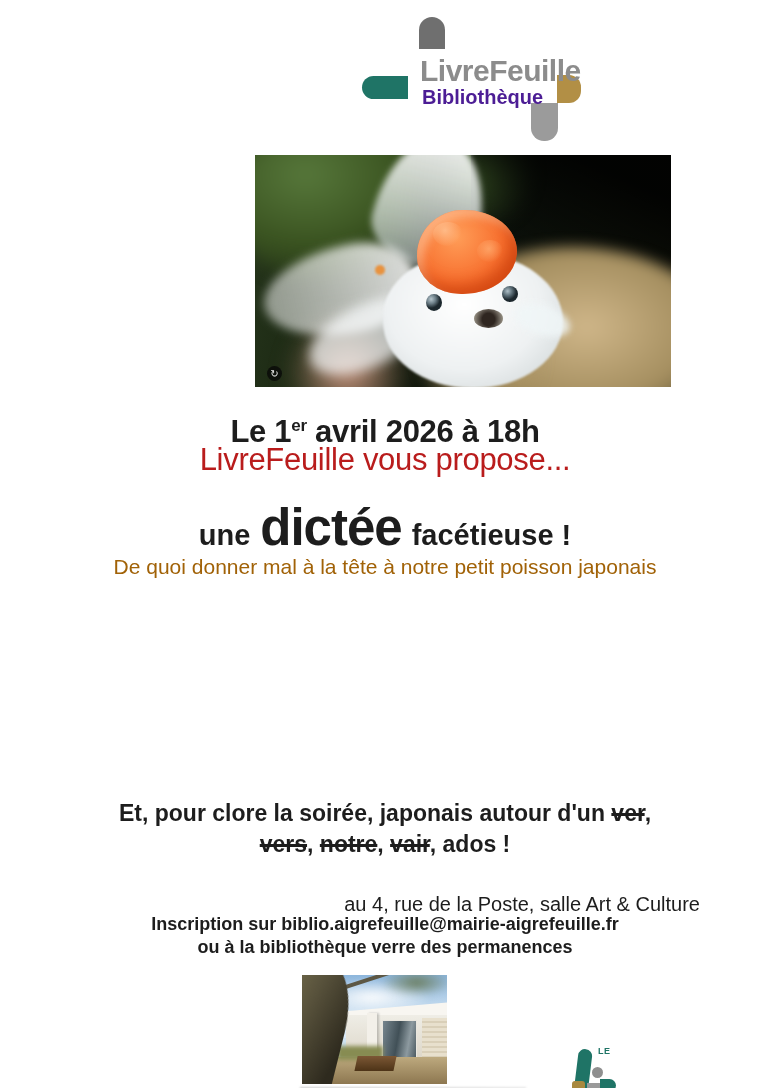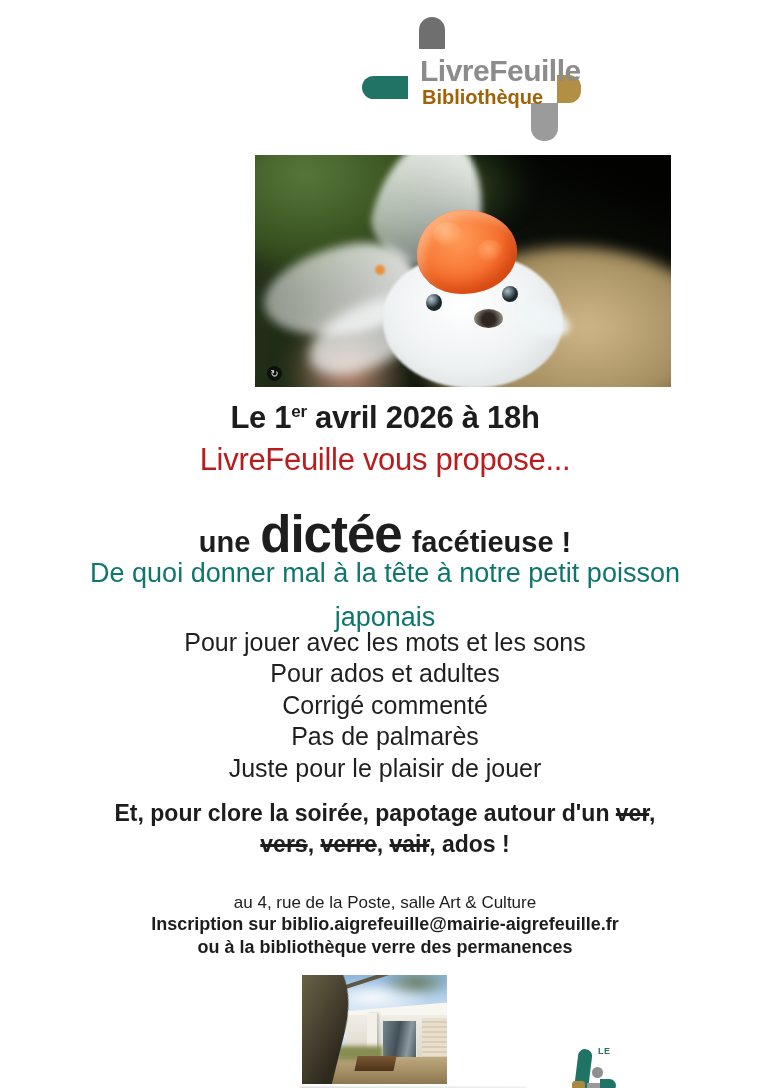--- a/index.html
+++ b/index.html
@@ -8,21 +8,21 @@
   .poster { position:relative; width:630px; height:1088px; margin:8px auto; background:#ffffff; overflow:hidden; }
 
   
   .lf-logo { position:absolute; left:0; top:0; width:770px; height:145px; }
   .lf-pill { position:absolute; }
   .lf-pill-top    { left:349px; top:9px;  width:26px; height:32px; background:#6f6f6f; border-radius:13px 13px 0 0; }
   .lf-pill-left   { left:292px; top:68px; width:46px; height:23px; background:#1f7466; border-radius:12px 0 0 12px; }
   .lf-pill-gold   { left:487px; top:67px; width:24px; height:28px; background:#b28f45; border-radius:0 12px 12px 0; }
   .lf-pill-bottom { left:461px; top:95px; width:27px; height:38px; background:#9b9b9b; border-radius:0 0 13px 13px; }
   .lf-title    { position:absolute; left:350px; top:46px; font-size:30px; font-weight:700; letter-spacing:-0.5px; color:#8c8c8c; }
-  .lf-subtitle { position:absolute; left:352px; top:78px; font-size:20px; font-weight:700; color:#a16207; }
+  .lf-subtitle { position:absolute; left:352px; top:78px; font-size:20px; font-weight:700; color:#4c1d95; }
 
   
   .photo { position:absolute; left:185px; top:147px; width:416px; height:232px; overflow:hidden;
            background:linear-gradient(100deg,#26351c 0%,#16220e 28%,#0b100a 55%,#10130a 100%); }
   .ph { position:absolute; }
   .ph-plants  { left:-30px; top:-40px; width:230px; height:170px; border-radius:50%;
                 background:radial-gradient(ellipse at 35% 35%, #57783b 0%, #3a5320 45%, rgba(20,30,10,0) 75%); filter:blur(9px); }
   .ph-plants2 { left:150px; top:-30px; width:140px; height:100px; border-radius:50%;
                 background:radial-gradient(circle, #44632c 0%, rgba(25,38,12,0) 70%); filter:blur(8px); }
   .ph-darktr  { right:0; top:0; width:200px; height:130px;
@@ -56,31 +56,31 @@
                 background:radial-gradient(circle at 35% 32%, #aebfc7 0%, #5d6f78 30%, #1c272d 58%); }
   .ph-mouth   { left:219px; top:154px; width:29px; height:19px; border-radius:50%;
                 background:radial-gradient(circle at 50% 55%, #2f2620 35%, #958f83 80%, rgba(220,222,218,0) 100%); filter:blur(.4px); }
   .ph-finr    { left:258px; top:150px; width:58px; height:30px; transform:rotate(18deg); border-radius:50%;
                 background:rgba(240,246,248,.8); filter:blur(3px); }
   .ph-mark    { left:12px; bottom:6px; width:15px; height:15px; border-radius:50%; background:rgba(8,8,8,.78);
                 color:#e8e8e8; font-size:10px; line-height:15px; text-align:center; }
 
   
   .tc { position:absolute; left:0; right:0; text-align:center; }
-  .date-line  { top:392px; font-size:31px; font-weight:700; letter-spacing:-0.3px; }
+  .date-line  { top:406px; font-size:31px; font-weight:700; letter-spacing:-0.3px; }
   .date-line sup { font-size:0.55em; vertical-align:super; }
   .intro-line { top:434px; font-size:31px; font-weight:400; color:#b91c1c; letter-spacing:-0.3px; }
-  .event-line { top:496px; line-height:62px; }
+  .event-line { top:482px; line-height:76px; }
   .et-small   { font-size:29px; font-weight:700; }
   .et-big     { font-size:51px; font-weight:700; letter-spacing:-1px; margin:0 10px; }
-  .subtitle   { top:543px; font-size:27px; line-height:44px; max-width:590px; margin:0 auto; color:#0f766e; }
+  .subtitle   { top:543px; font-size:21px; line-height:32px; max-width:590px; margin:0 auto; color:#a16207; }
   .details    { top:619px; font-size:25px; line-height:31.4px; color:#1f1f1f; }
   .closing    { top:790px; font-size:23px; font-weight:700; line-height:31px; }
   .struck     { text-decoration:line-through; text-decoration-thickness:2.5px; }
-  .address    { top:885px; font-size:17px; font-weight:400; }
+  .address    { top:885px; font-size:20px; font-weight:400;text-align:right; }
   .insc1      { top:906px; font-size:18px; font-weight:700; }
   .insc2      { top:929px; font-size:18px; font-weight:700; }
 
   
   .lib { position:absolute; left:232px; top:967px; width:145px; height:109px; overflow:hidden; background:#cfe3f2; }
   .lb { position:absolute; }
   .lb-sky    { left:0; top:0; width:100%; height:58%; background:linear-gradient(#8db6dc, #dcebf7 75%); }
   .lb-cloud  { left:8%; top:5%; width:80%; height:32%; border-radius:50%;
                background:radial-gradient(ellipse, rgba(255,255,255,.95), rgba(255,255,255,0) 72%); filter:blur(3px); }
   .lb-foliage{ right:-4%; top:-6%; width:50%; height:26%; border-radius:50%;
@@ -148,31 +148,24 @@
     <div class="ph ph-mark">↻</div>
   </div>
 
   <div class="tc date-line"><span>Le 1</span><sup>er</sup><span> avril 2026 à 18h</span></div>
   <div class="tc intro-line">LivreFeuille vous propose...</div>
 
   <div class="tc event-line"><span class="et-small">une</span><span class="et-big">dictée</span><span class="et-small">facétieuse !</span></div>
 
   <div class="tc subtitle">De quoi donner mal à la tête à notre petit poisson japonais</div>
 
-  <div class="tc details">
-    <div>Pour jouer avec les mots et les sons</div>
-    <div>Pour ados et adultes</div>
-    <div>Corrigé commenté</div>
-    <div>Pas de palmarès</div>
-    <div>Juste pour le plaisir de jouer</div>
-  </div>
 
   <div class="tc closing">
-    <div><span>Et, pour clore  la soirée, papotage autour d'un </span><span class="struck">ver</span><span>,</span></div>
-    <div><span class="struck">vers</span><span>, </span><span class="struck">verre</span><span>, </span><span class="struck">vair</span><span>, ados !</span></div>
+    <div><span>Et, pour clore  la soirée, japonais autour d'un </span><span class="struck">ver</span><span>,</span></div>
+    <div><span class="struck">vers</span><span>, </span><span class="struck">notre</span><span>, </span><span class="struck">vair</span><span>, ados !</span></div>
   </div>
 
   <div class="tc address">au 4, rue de la Poste, salle Art &amp; Culture</div>
   <div class="tc insc1">Inscription sur biblio.aigrefeuille@mairie-aigrefeuille.fr</div>
   <div class="tc insc2">ou à la bibliothèque verre des permanences</div>
 
   <div class="lib">
     <div class="lb lb-sky"></div>
     <div class="lb lb-cloud"></div>
     <div class="lb lb-foliage"></div>

